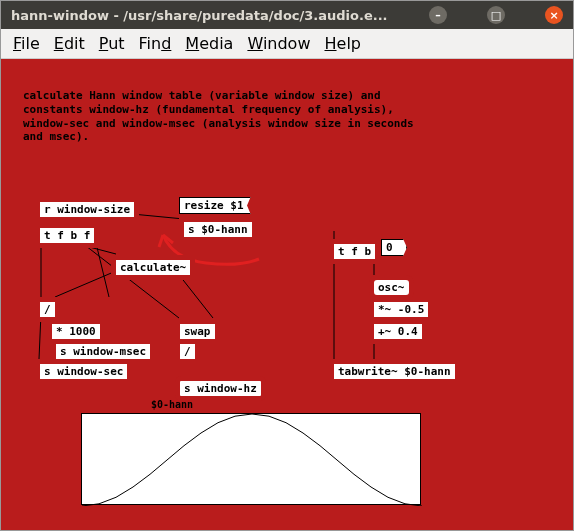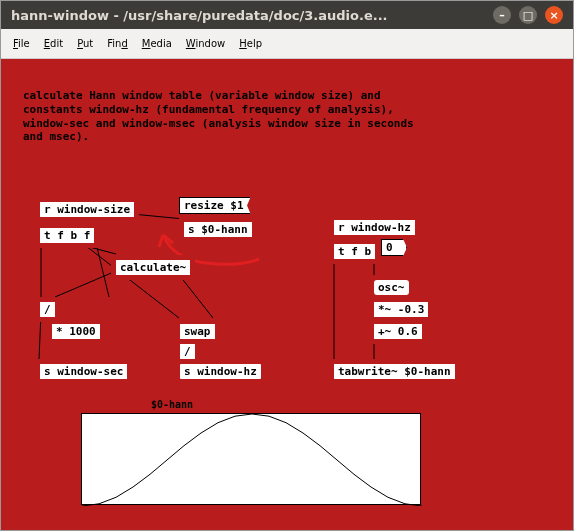--- a/index.html
+++ b/index.html
@@ -19,38 +19,39 @@
   }
   .titlebar {
     height: 28px;
     background: #3c3b37;
     display: flex;
     align-items: center;
     padding: 0 10px;
     color: #dfdbd2;
     font-size: 13px;
     font-weight: bold;
+    gap: 32px;
   }
   .titlebar-title { flex: 1; white-space: nowrap; overflow: hidden; text-overflow: ellipsis; }
   .wbtn {
     width: 18px; height: 18px; border-radius: 50%;
     margin-left: 8px; display: flex; align-items: center; justify-content: center;
     font-size: 11px; color: #333;
   }
   .wbtn.min { background: #6e6b64; color: #fff; }
   .wbtn.max { background: #6e6b64; color: #fff; }
   .wbtn.close { background: #e95420; color: #fff; }
   .menubar {
     height: 30px;
     background: #f2f1f0;
     display: flex;
     align-items: center;
     padding: 0 12px;
     gap: 14px;
-    font-size: 10px;
+    font-size: 16px;
     border-bottom: 1px solid #ccc;
   }
   .menubar span { cursor: pointer; }
   .menubar span u { text-decoration: underline; }
   .canvas {
     position: relative;
     flex: 1;
     background: #b91c1c;
     overflow: hidden;
   }
@@ -170,29 +171,29 @@
 
     <div class="obj" style="left:34px; top:138px;">r window-size</div>
     <div class="msg" style="left:178px; top:138px;">resize $1</div>
     <div class="obj" style="left:178px; top:158px;text-align:right;">s $0-hann</div>
     <div class="obj" style="left:34px; top:164px;">t f b f</div>
     <div class="obj" style="left:110px; top:196px;">calculate~</div>
     <div class="obj" style="left:34px; top:238px;">/</div>
     <div class="obj" style="left:174px; top:260px;">swap</div>
     <div class="obj" style="left:46px; top:260px;">* 1000</div>
     <div class="obj" style="left:174px; top:280px;">/</div>
+    <div class="obj" style="left:50px; top:280px;">s window-msec</div>
     <div class="obj" style="left:34px; top:300px;">s window-sec</div>
-    <div class="obj" style="left:174px; top:300px;border-radius:6px;">s window-hz</div>
-
-    <div class="obj" style="left:328px; top:156px;">r window-hz</div>
+    <div class="obj" style="left:174px; top:317px;border-radius:6px;">s window-hz</div>
+
     <div class="obj" style="left:328px; top:180px;">t f b</div>
     <div class="numbox" style="left:380px; top:180px; width:26px;">0</div>
     <div class="obj" style="left:368px; top:216px;border-radius:8px;">osc~</div>
-    <div class="obj" style="left:368px; top:238px;">*~ -0.3</div>
-    <div class="obj" style="left:368px; top:260px;">+~ 0.6</div>
+    <div class="obj" style="left:368px; top:238px;">*~ -0.5</div>
+    <div class="obj" style="left:368px; top:260px;">+~ 0.4</div>
     <div class="obj" style="left:328px; top:300px;">tabwrite~ $0-hann</div>
 
     <div class="gop-label" style="left:150px; top:340px;">$0-hann</div>
     <div class="graph" style="left:80px; top:354px; width:340px; height:92px;">
       <svg width="340" height="92" viewBox="0 0 340 92">
         <path id="hann-path" stroke="#000" stroke-width="1" fill="none" d="M0.0 92.0 L17.0 89.8 L34.0 83.3 L51.0 73.0 L68.0 60.3 L85.0 46.0 L102.0 31.7 L119.0 19.0 L136.0 8.7 L153.0 2.2 L170.0 0.0 L187.0 2.2 L204.0 8.7 L221.0 19.0 L238.0 31.7 L255.0 46.0 L272.0 60.3 L289.0 73.0 L306.0 83.3 L323.0 89.8 L340.0 92.0 "></path>
       </svg>
     </div>
 
   </div>

